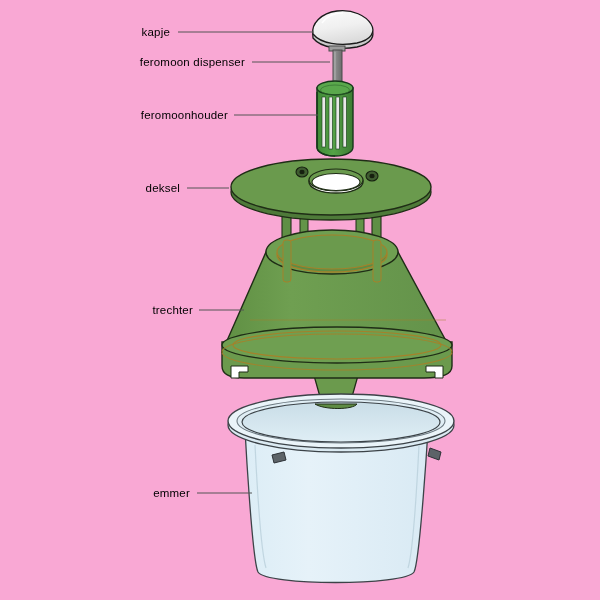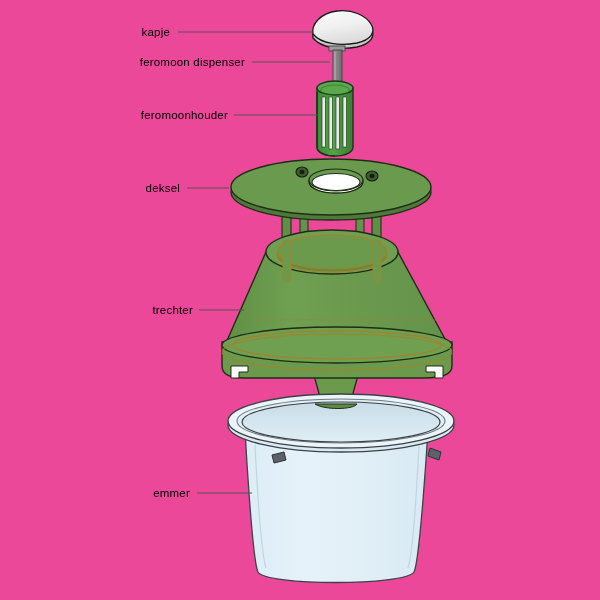--- a/index.html
+++ b/index.html
@@ -8,21 +8,21 @@
     padding: 0;
     background: #ffffff;
   }
   body {
     font-family: "Liberation Sans", sans-serif;
   }
   #stage {
     position: relative;
     width: 600px;
     height: 600px;
-    background: #ec4899;
+    background: #f9a8d4;
     overflow: hidden;
   }
   #diagram {
     position: absolute;
     left: 0;
     top: 0;
     width: 600px;
     height: 600px;
   }
   .lbl {

